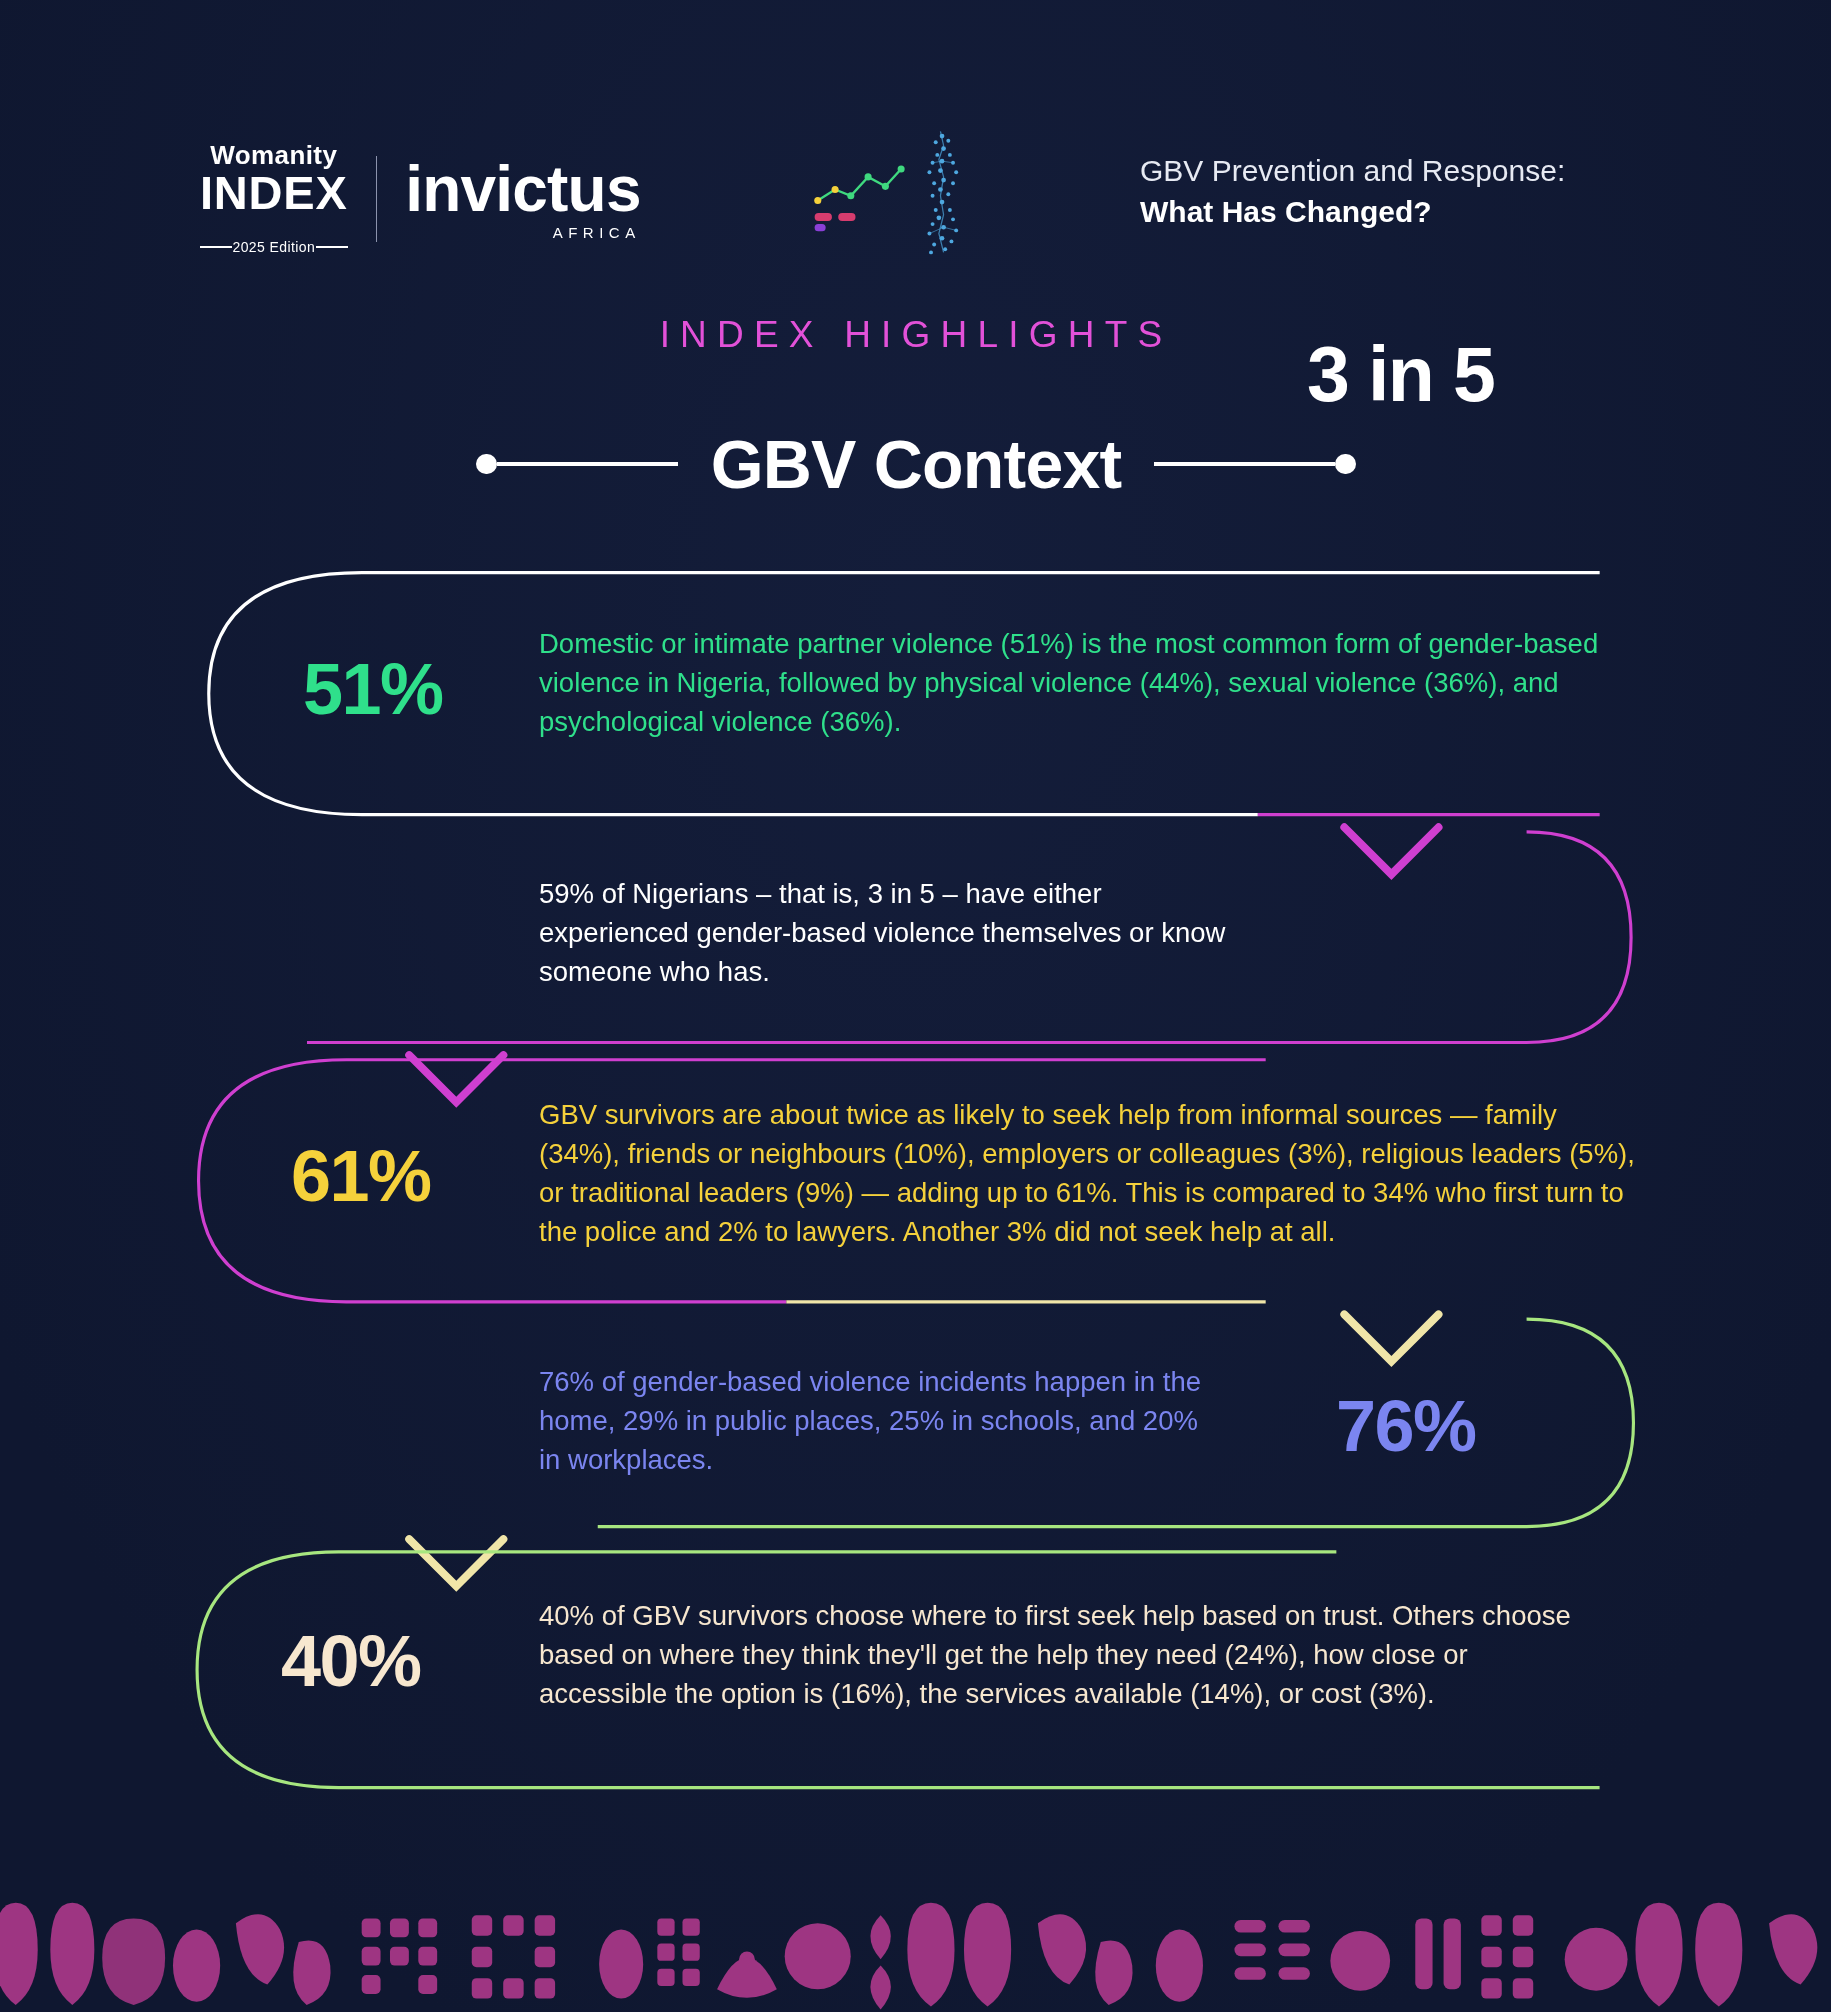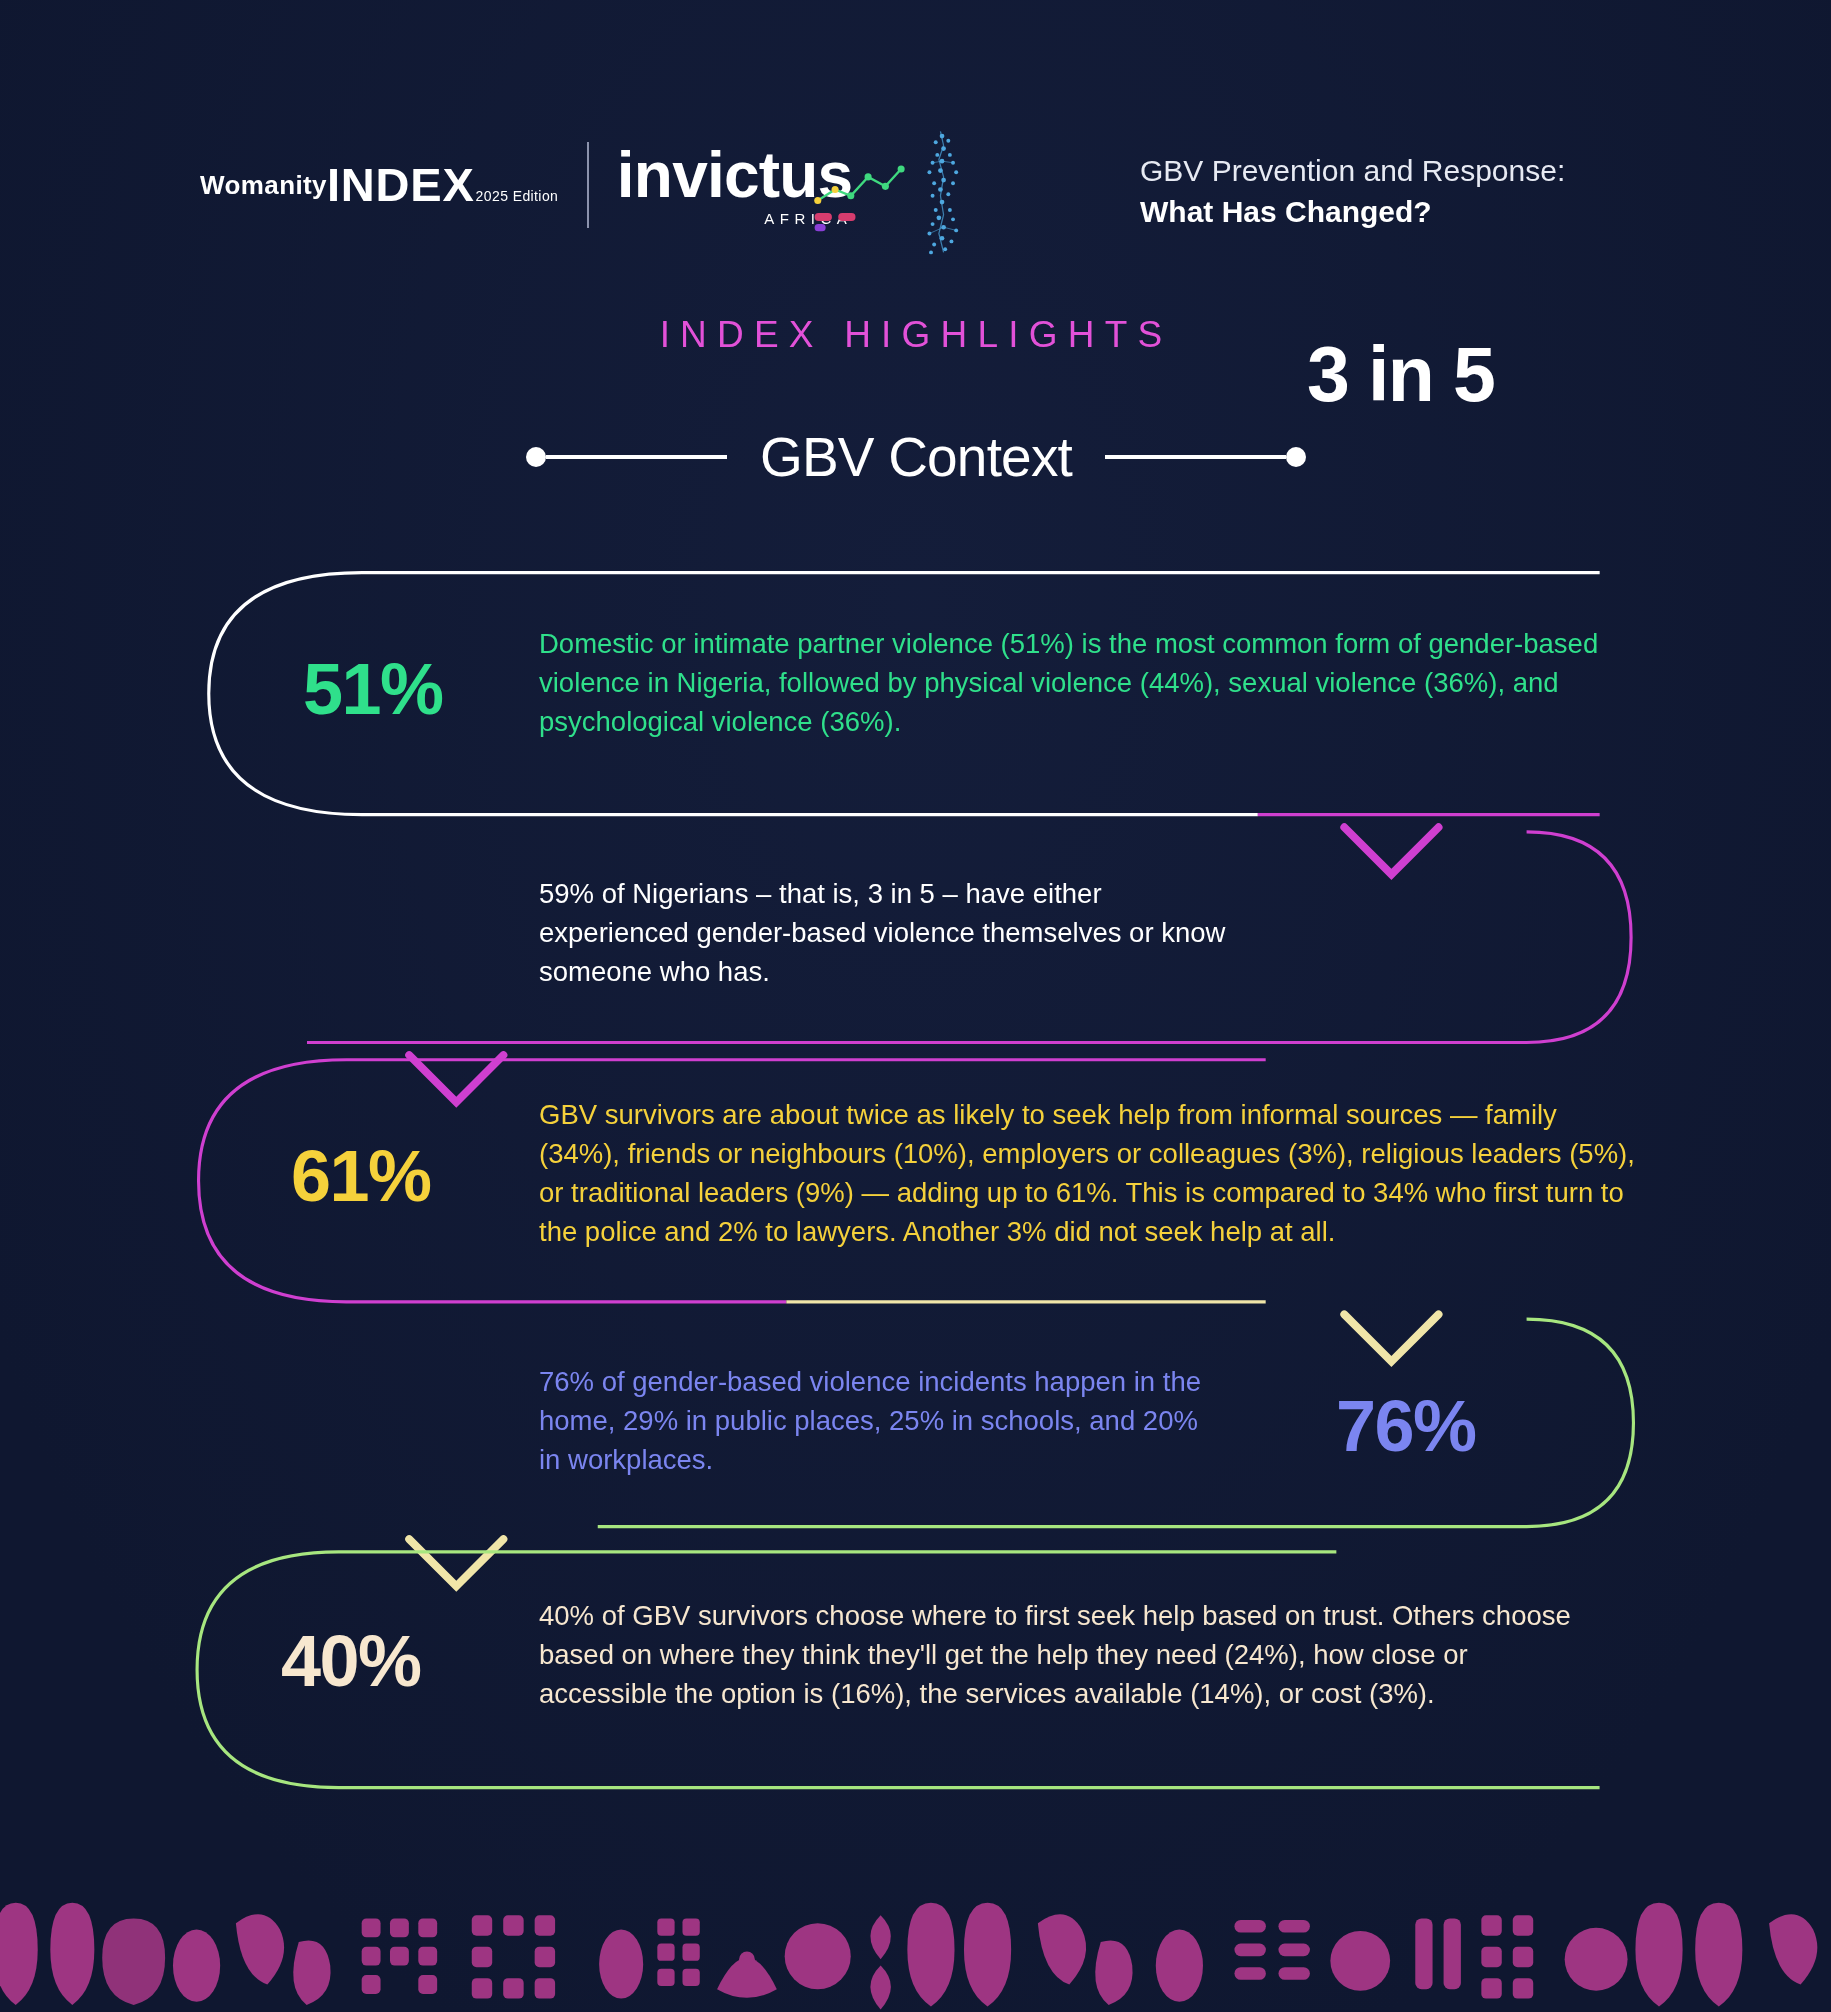--- a/index.html
+++ b/index.html
@@ -23,21 +23,21 @@
   .header {
     position: absolute;
     top: 134px; left: 0; width: 1832px; height: 142px;
   }
   .logo-block {
     position: absolute;
     left: 200px; top: 7.9px;
     display: flex; align-items: center;
   }
   .womanity {
-    display: flex; flex-direction: row; align-items: center;
+    display: flex; flex-direction: column; align-items: center;
     padding-right: 28px;
   }
   .womanity .w1 {
     color: #ffffff; font-size: 26px; font-weight: bold; letter-spacing: 0.4px;
     line-height: 1;
   }
   .womanity .w2 {
     color: #ffffff; font-size: 47px; font-weight: bold; letter-spacing: 0.8px;
     line-height: 1.05;
   }
@@ -78,21 +78,21 @@
   
   .data-highlights {
     position: absolute; top: 314px; width: 1832px; text-align: center;
     color: #e251d8; font-size: 37px; letter-spacing: 10.2px; font-weight: 400;
   }
   .gbv-title-row {
     position: absolute; top: 425px; left: 0; width: 1832px;
     display: flex; align-items: center; justify-content: center; gap: 0;
   }
   .gbv-title {
-    color: #ffffff; font-size: 55px; font-weight: normal; letter-spacing: -0.8px;
+    color: #ffffff; font-size: 68px; font-weight: bold; letter-spacing: -0.8px;
     padding: 0 33px;
   }
   .rule-wrap { display: flex; align-items: center; }
   .rule-dot {
     width: 20.4px; height: 20.4px; border-radius: 50%; background: #ffffff;
   }
   .rule-line { width: 181px; height: 3.1px; background: #ffffff; }
 
   
   .stats { position: absolute; top: 560px; left: 0; width: 1832px; }

